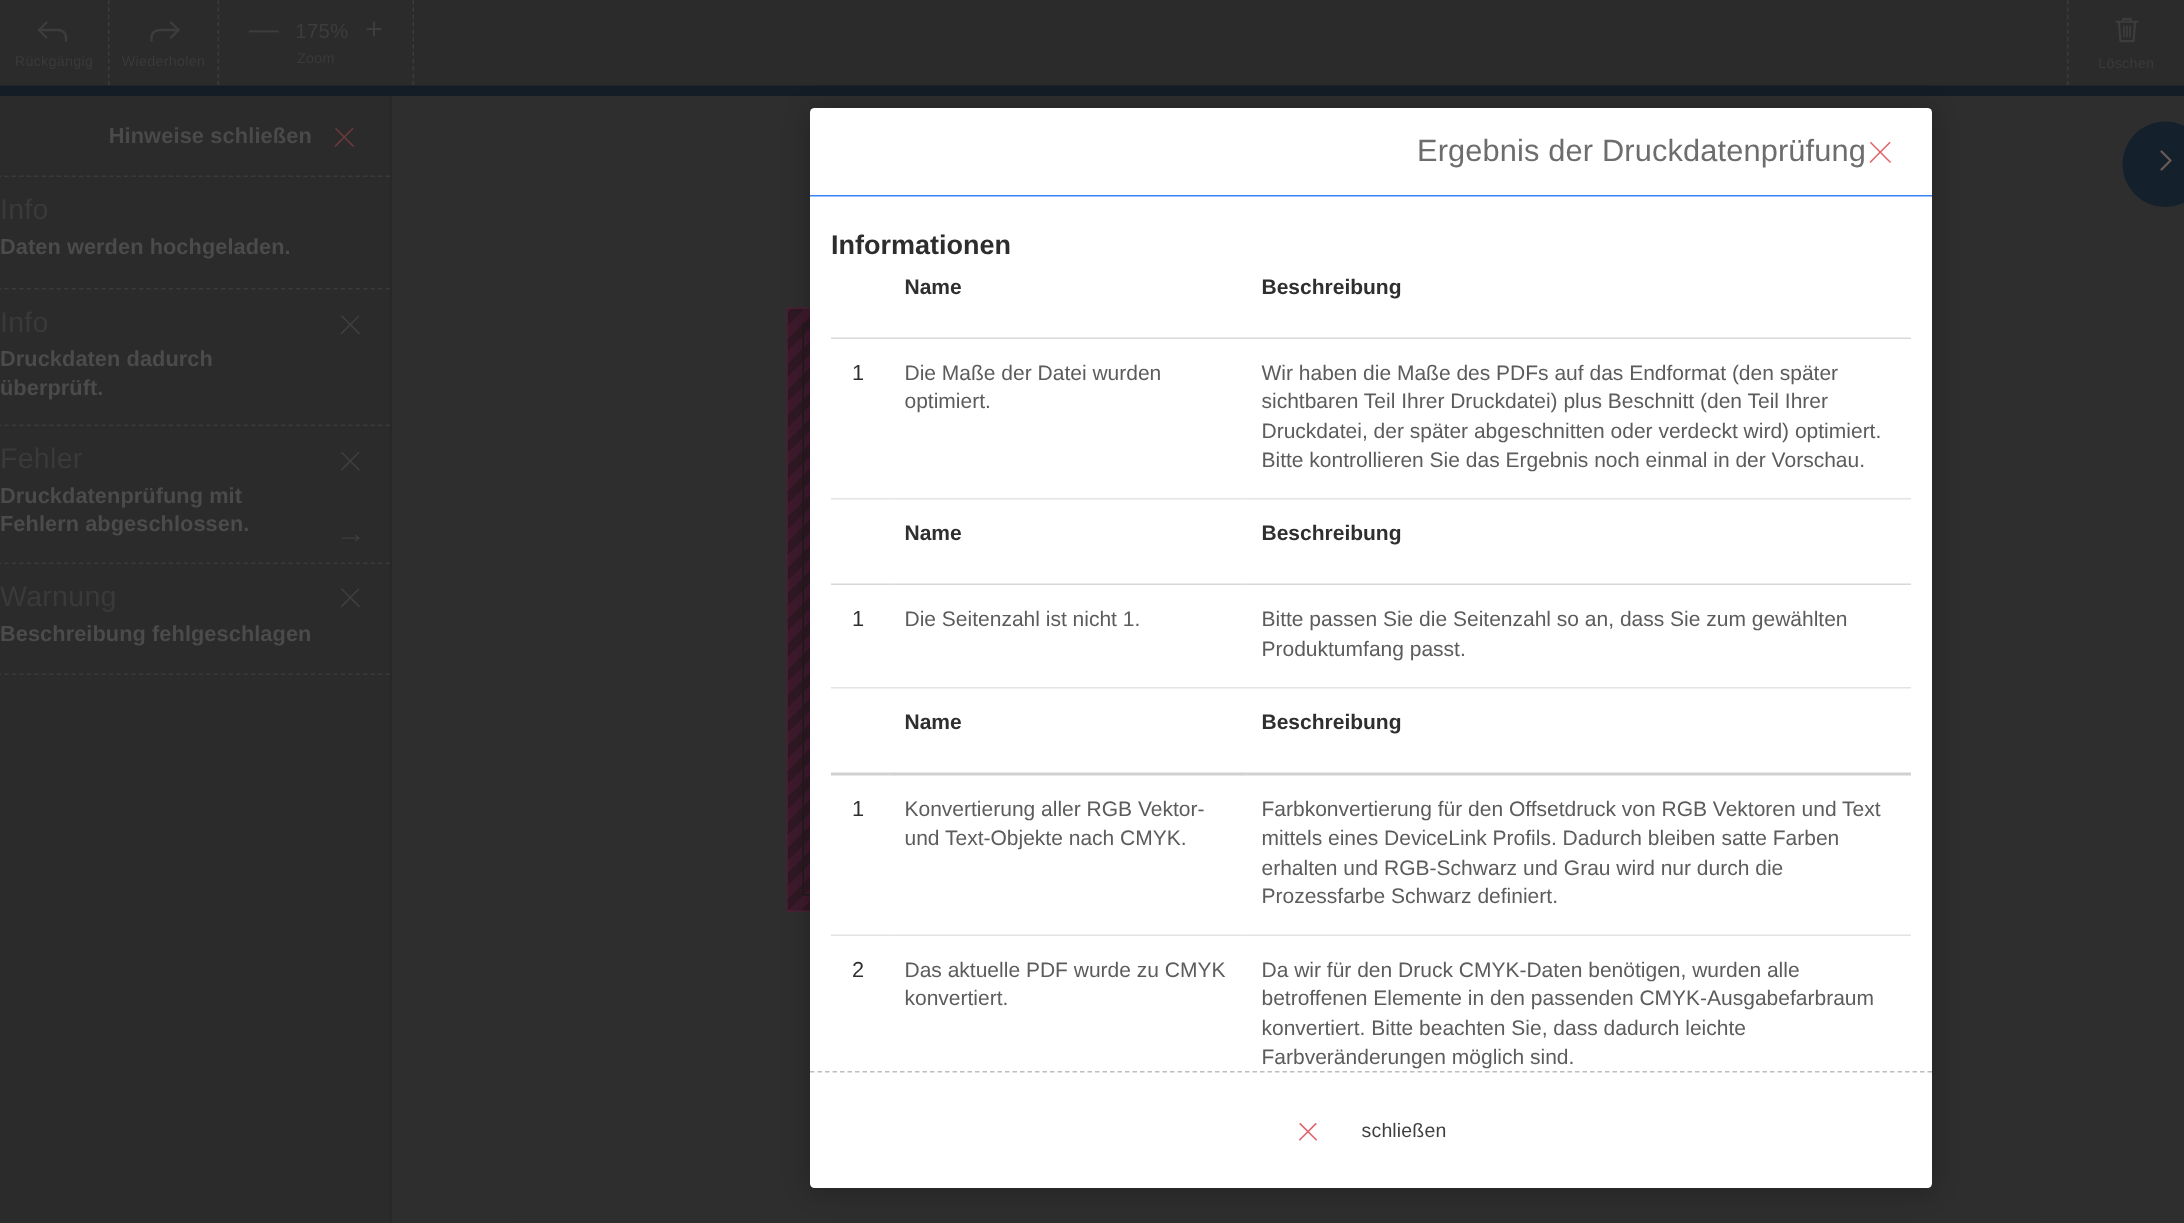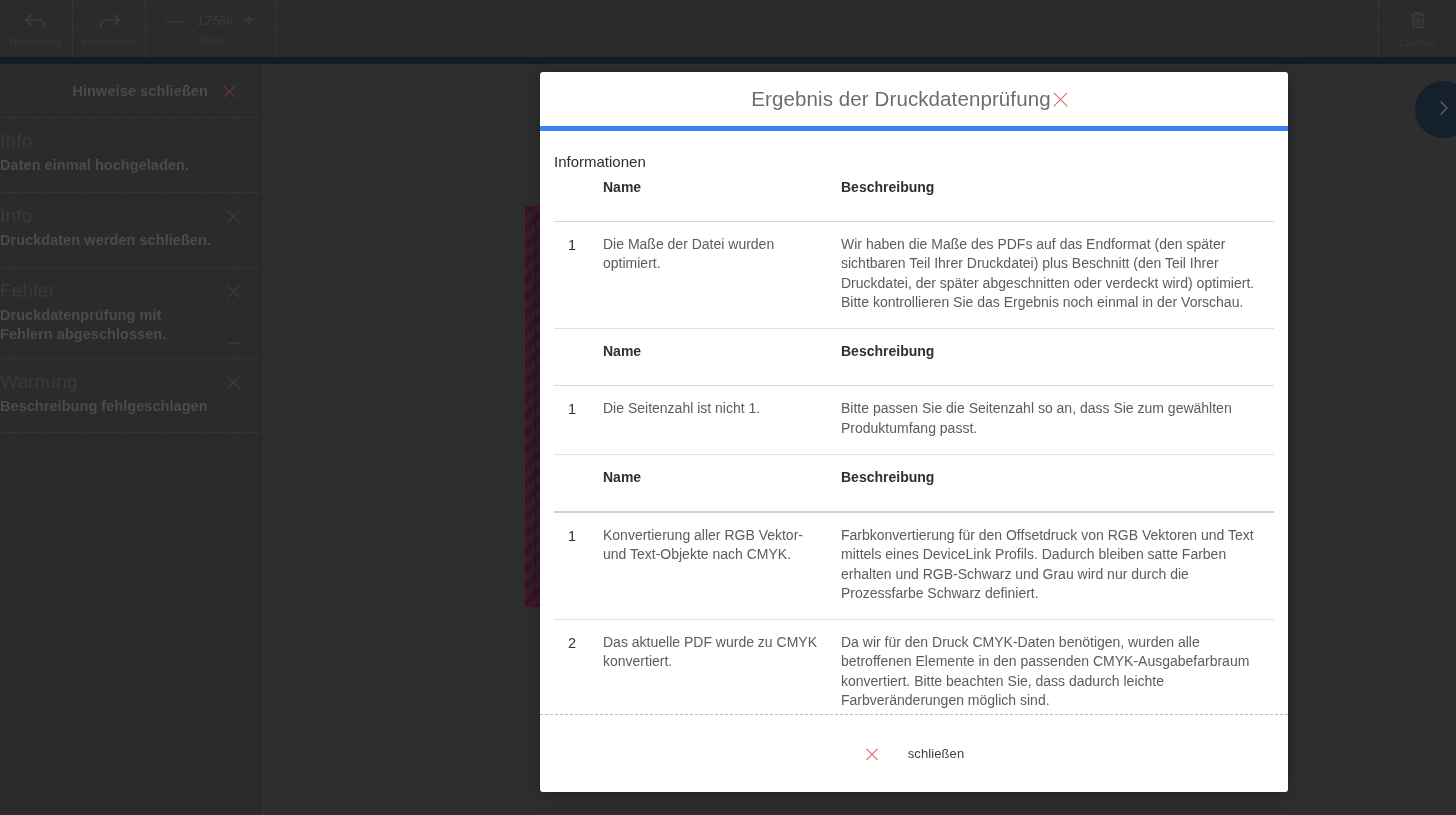--- a/index.html
+++ b/index.html
@@ -211,23 +211,23 @@
     border-radius: 3px;
     display: flex;
     flex-direction: column;
     box-shadow: 0 2px 18px rgba(0,0,0,.25);
     overflow: hidden;
   }
   .modal-header {
     flex: 0 0 59px;
     display: flex;
     align-items: center;
-    justify-content: center;
+    justify-content: flex-end;
     padding: 0 25px 0 18px;
-    border-bottom: 5px solid #3b82f6;
+    border-bottom: 1px solid #3b82f6;
   }
   .modal-title {
     font-size: 20.5px;
     font-weight: 400;
     color: #6d6d6d;
     letter-spacing: .1px;
   }
   .modal-close {
     color: #e0616a;
     width: 19px; height: 19px;
@@ -235,22 +235,22 @@
 
   .modal-body {
     flex: 1 1 auto;
     overflow: hidden;
     padding: 22px 14px 0 14px;
     position: relative;
   }
 
   .section { margin-bottom: 4px; }
   .section-title {
-    font-size: 15px;
-    font-weight: 400;
+    font-size: 18px;
+    font-weight: 700;
     margin: 0 0 9px 0;
     padding-left: 0;
   }
   .section-title.info  { color: #2d2d2d; }
   .section-title.warn  { color: #ef7622; }
   .section-title.corr  { color: #55b761; }
 
   table.result-table {
     width: 100%;
     border-collapse: collapse;
@@ -369,26 +369,26 @@
 
     <div class="notif-panel">
 
       <div class="notif-head">
         <span class="notif-head-label">Hinweise schließen</span>
         <span class="x-glyph" style="color:#6b3a3a;"></span>
       </div>
 
       <div class="notif-item">
         <div class="notif-title">Info</div>
-        <div class="notif-text">Daten einmal hochgeladen.</div>
+        <div class="notif-text">Daten werden hochgeladen.</div>
       </div>
 
       <div class="notif-item">
         <div class="notif-title">Info</div>
-        <div class="notif-text">Druckdaten werden schließen.</div>
+        <div class="notif-text">Druckdaten dadurch überprüft.</div>
         <span class="x-glyph notif-close"></span>
       </div>
 
       <div class="notif-item">
         <div class="notif-title">Fehler</div>
         <div class="notif-text">Druckdatenprüfung mit Fehlern abgeschlossen.</div>
         <span class="x-glyph notif-close"></span>
         <span class="notif-arrow">→</span>
       </div>
 

